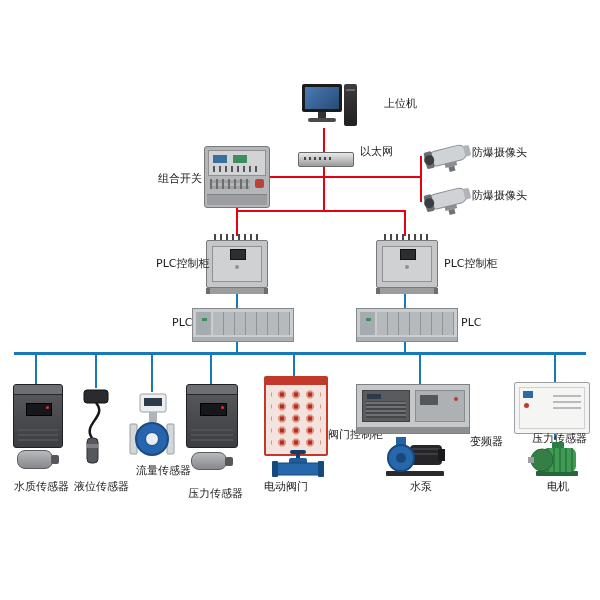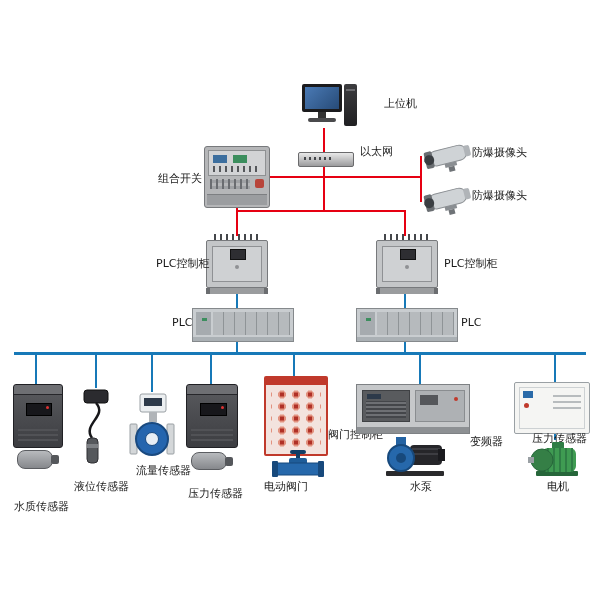--- a/index.html
+++ b/index.html
@@ -209,21 +209,21 @@
   <div class="abs sensor-box" style="left:13px;top:384px;width:48px;height:62px;">
     <div class="sb-cap"></div>
     <div class="sb-win">
         <div class="sb-led"></div>
       </div>
     <div class="sb-ridges"></div>
   </div>
   <div class="abs sensor-cyl" style="left:17px;top:450px;width:34px;height:17px;">
     <div class="cyl-nub"></div>
   </div>
-  <div class="lbl" style="left:14px;top:501px;">水质传感器</div>
+  <div class="lbl" style="left:14px;top:481px;">水质传感器</div>
 
   <svg class="abs" style="left:76px;top:388px;" width="42" height="78" viewBox="0 0 42 78">
     <rect x="8" y="2" width="24" height="13" rx="3" fill="#2b2b2f" stroke="#111"></rect>
     <path d="M20 15 C32 28 6 36 16 50" fill="none" stroke="#17171a" stroke-width="2.5"></path>
     <rect x="11" y="50" width="11" height="25" rx="4" fill="#55585c" stroke="#2e2e32"></rect>
     <rect x="11" y="56" width="11" height="4" fill="#7d8084"></rect>
   </svg>
   <div class="lbl" style="left:74px;top:481px;">液位传感器</div>
 
   <svg class="abs" style="left:128px;top:392px;" width="48" height="72" viewBox="0 0 48 72">

